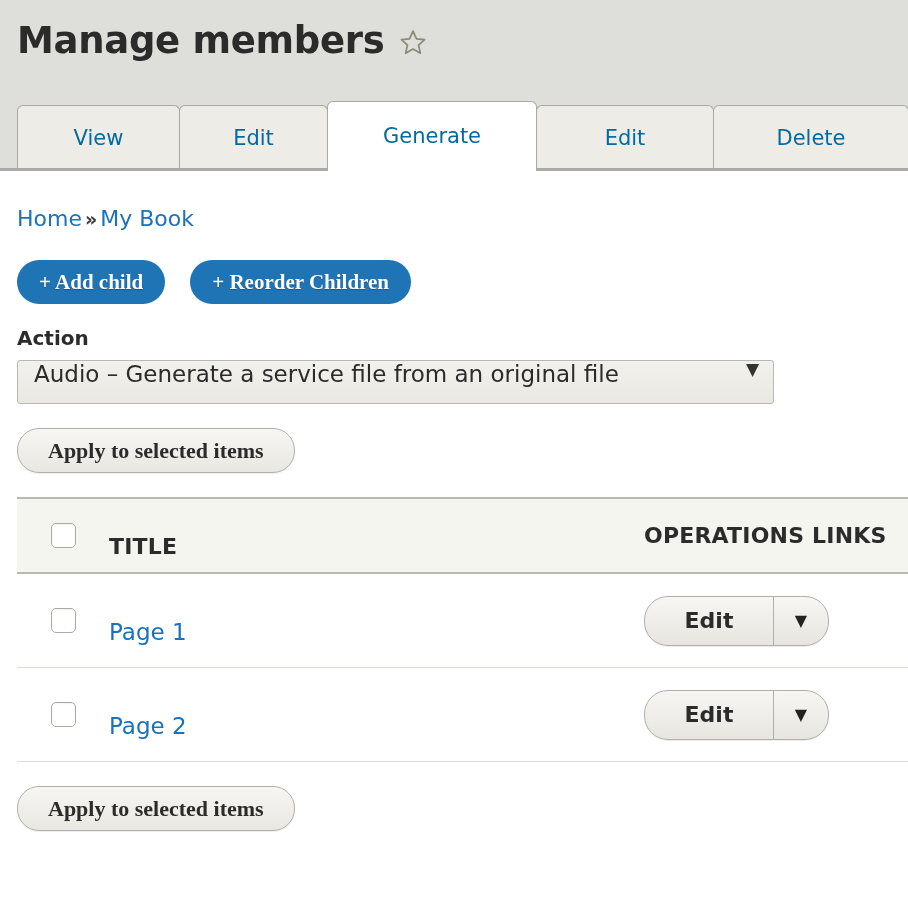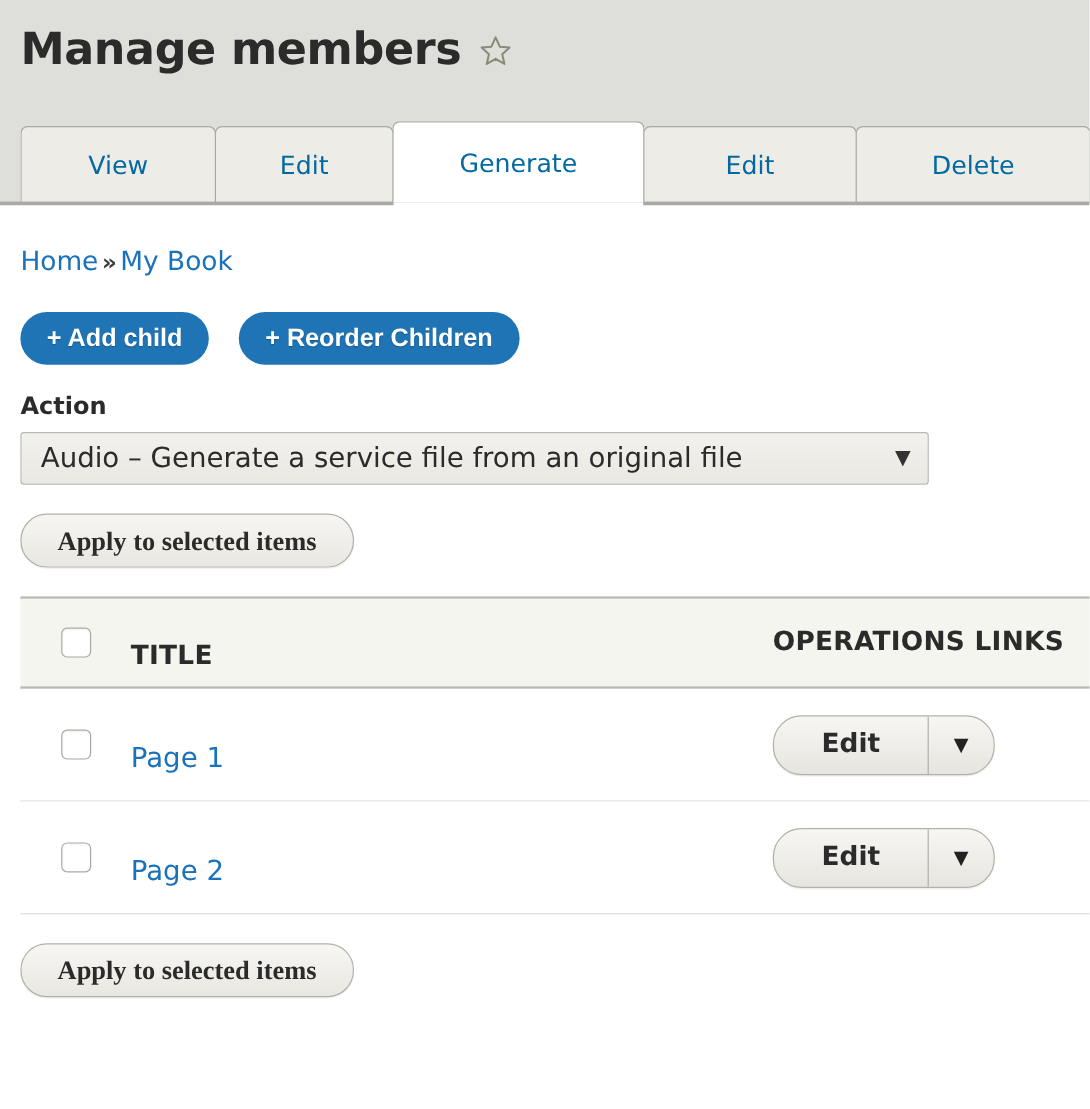--- a/index.html
+++ b/index.html
@@ -135,21 +135,21 @@
     display: flex;
     gap: 25px;
   }
   .btn-primary {
     background: #1f74b5;
     color: #ffffff;
     border: none;
     border-radius: 22px;
     font-size: 21px;
     font-weight: bold;
-    font-family: Liberation Sans, sans-serif;
+    font-family: Liberation Serif, serif;
     padding: 0 22px;
     height: 44px;
     display: inline-flex;
     align-items: center;
     justify-content: center;
     cursor: pointer;
     white-space: nowrap;
     text-shadow: 0 1px 1px rgba(0,0,0,0.25);
   }
 
@@ -163,21 +163,21 @@
   }
   .select-wrap {
     margin-top: 12px;
     width: 757px;
     height: 44px;
     background: linear-gradient(#f2f1ed, #e9e8e2);
     border: 1px solid #b8b8b2;
     border-radius: 3px;
     box-sizing: border-box;
     display: flex;
-    align-items: center;
+    align-items: flex-start;
     padding: 0 14px 0 16px;
     cursor: pointer;
     position: relative;
   }
   .select-value {
     font-size: 23px;
     color: #2b2b2b;
     flex: 1;
     white-space: nowrap;
     overflow: hidden;

